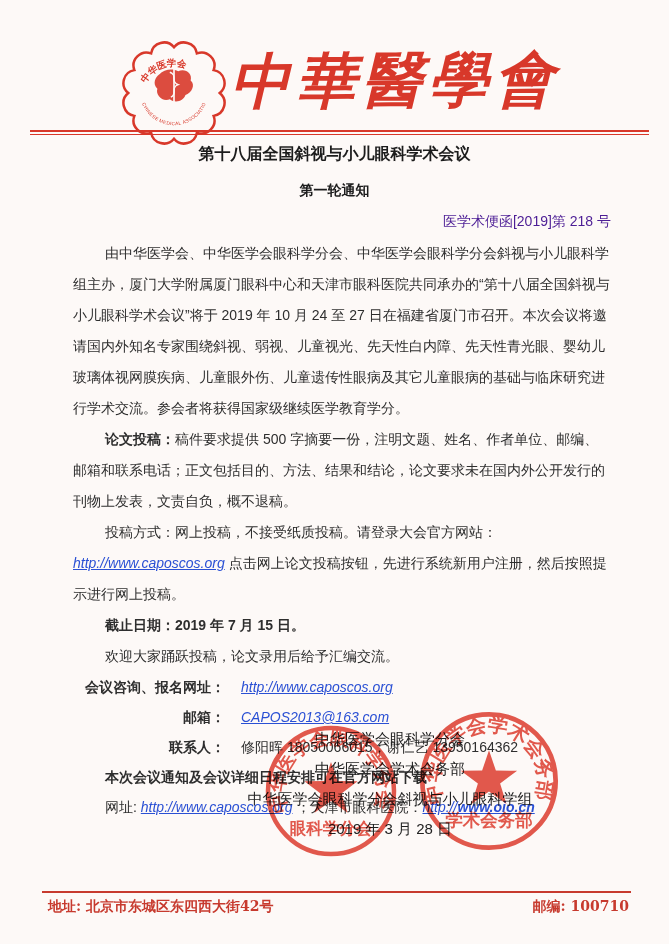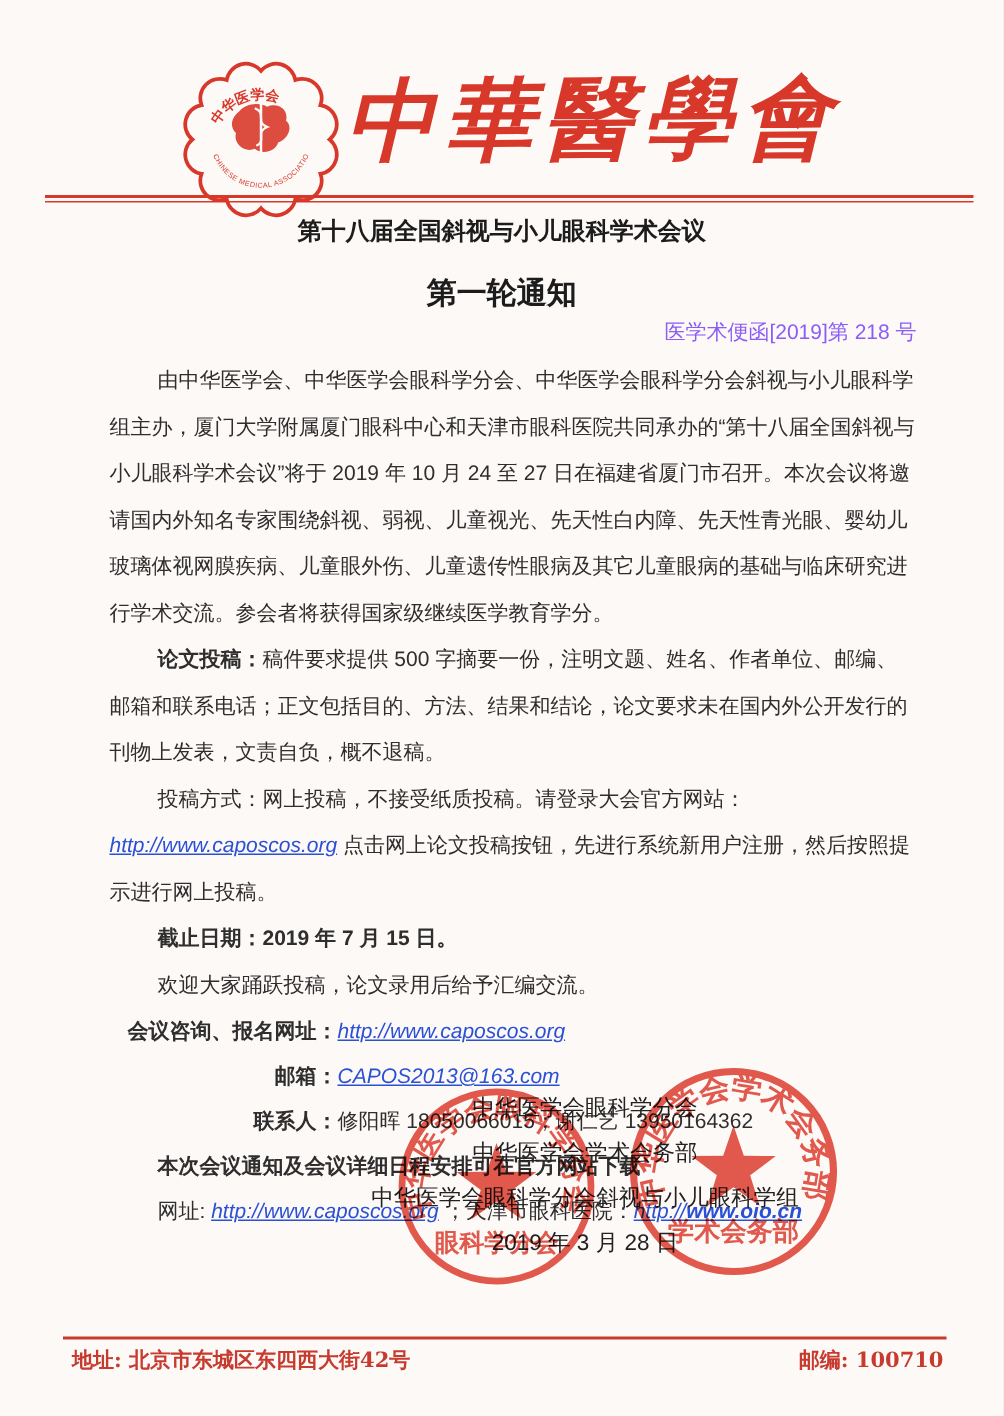--- a/index.html
+++ b/index.html
@@ -21,30 +21,30 @@
     position:absolute; left:30px; right:20px; top:130px; height:5px;
     border-top:2.5px solid #d8382a; border-bottom:1px solid #d8382a;
   }
   
   .title1 {
     position:absolute; top:144px; left:45px; right:45px; text-align:center;
     font-family:"DejaVu Serif", serif; font-weight:bold; font-size:16px; color:#1c1c1c;
   }
   .title2 {
     position:absolute; top:182px; left:45px; right:45px; text-align:center;
-    font-family:Liberation Serif, serif; font-weight:bold; font-size:20px; color:#1c1c1c;
+    font-family:Liberation Serif, serif; font-weight:bold; font-size:14px; color:#1c1c1c;
   }
-  .docnum { position:absolute; top:213px; right:58px; font-size:14px; color:#8b5cf6; }
+  .docnum { position:absolute; top:213px; right:58px; font-size:14px; color:#4c1d95; }
   
   .bodytext { position:absolute; top:238px; left:73px; width:537px; font-size:14px; line-height:31px; color:#2e2e2e; }
   .bodytext p { text-indent:32px; }
   .b { font-weight:bold; }
   a.doclink, .doclink { color:#2a50d4; text-decoration:underline; cursor:pointer;font-style:italic; }
   .contact-block { line-height:30px; }
-  .crow { display:flex; }
+  .crow { display:flex;gap:16px; }
   .crow .clabel { width:152px; text-align:right; font-weight:bold; flex:0 0 152px; }
   .note-line { text-indent:32px; font-weight:bold; }
   .urls-line { text-indent:32px; }
   
   .signature { position:absolute; top:712px; left:0; right:0; height:195px; }
   .sig-text {
     position:absolute; left:170px; width:440px; top:12px; text-align:center;
     font-size:15px; line-height:30px; color:#222; z-index:2;
   }
   .stamp { position:absolute; z-index:3; opacity:0.82; mix-blend-mode:multiply; }

